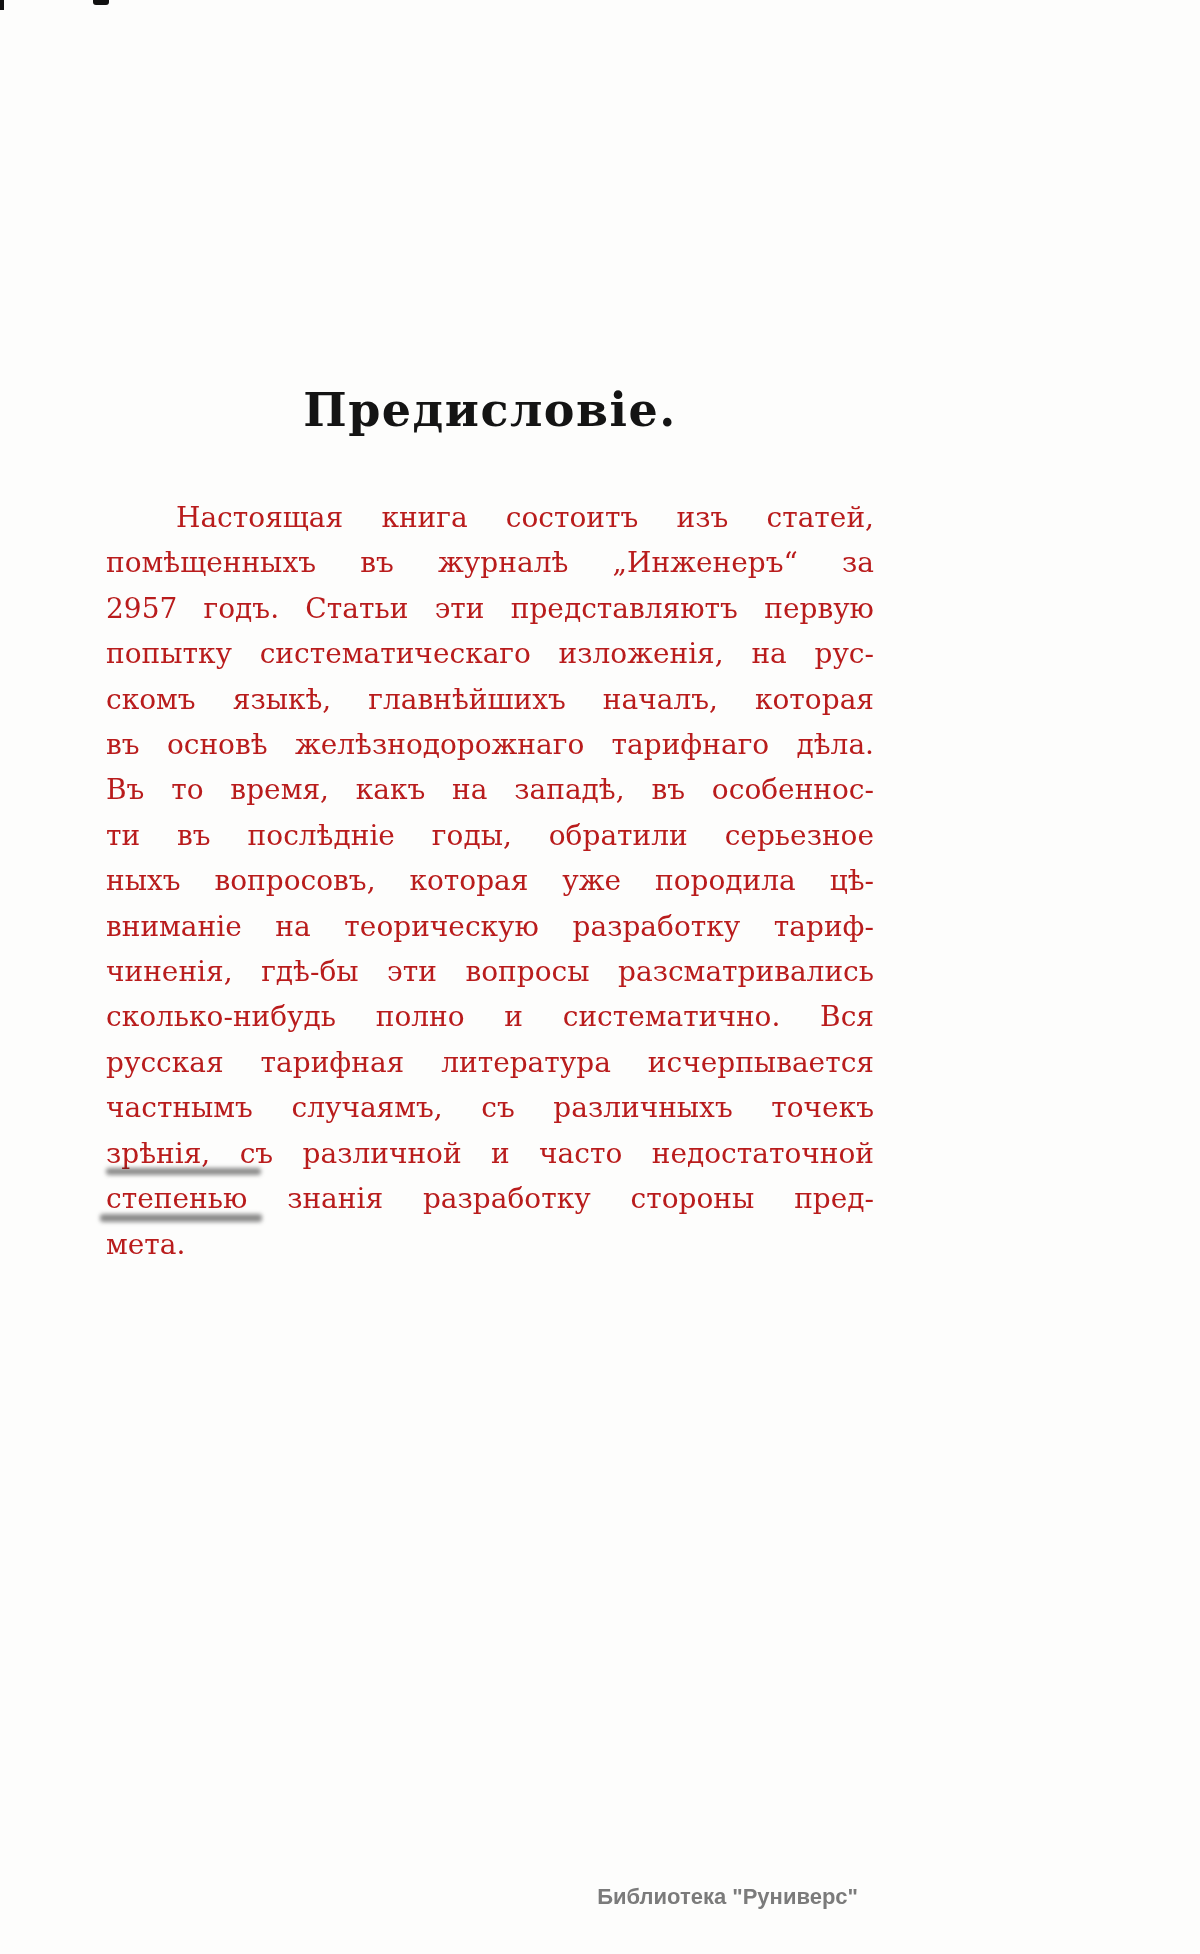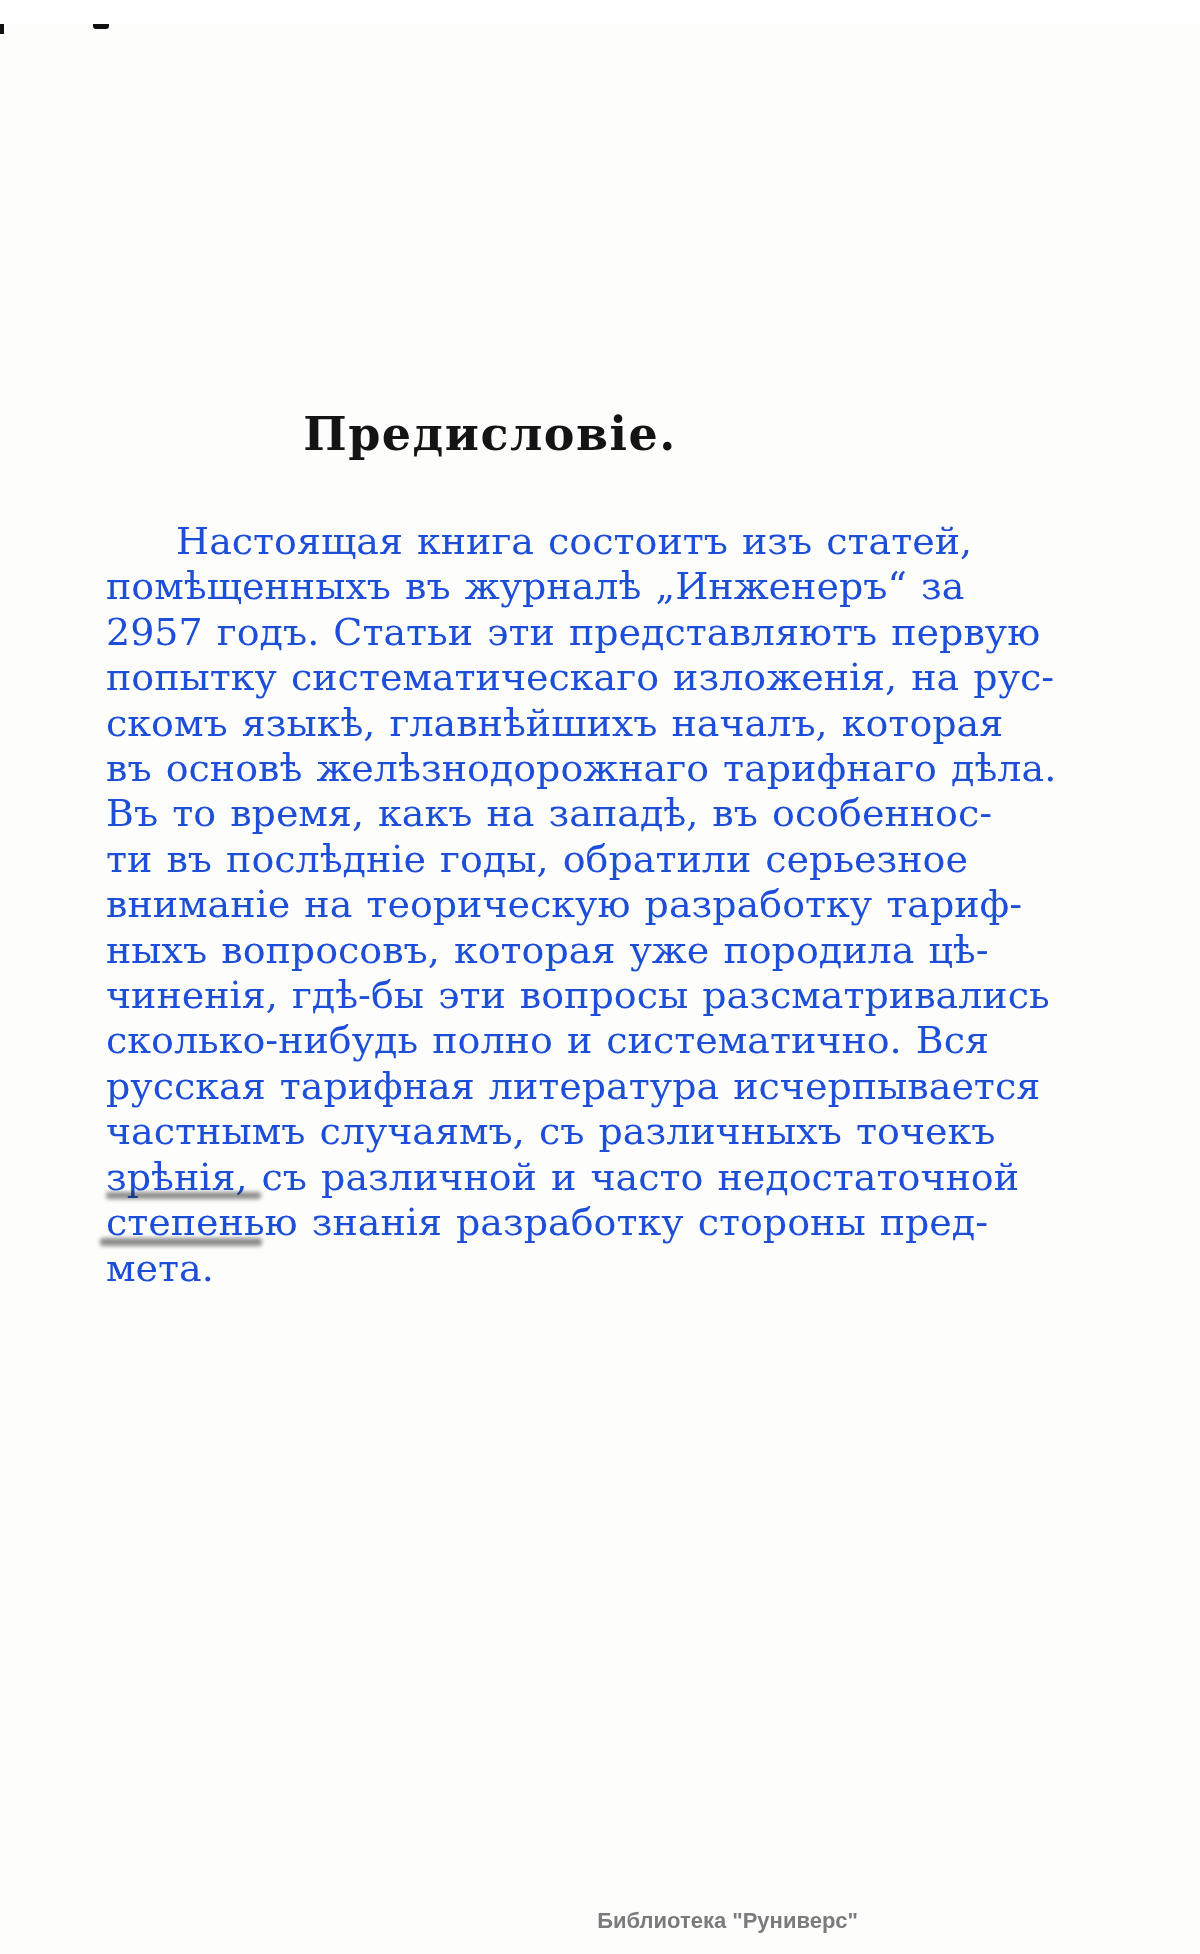--- a/index.html
+++ b/index.html
@@ -11,21 +11,20 @@
     width: 1200px;
     height: 1954px;
     position: relative;
     overflow: hidden;
     font-family: "DejaVu Serif", serif;
   }
   .page {
     position: absolute;
     inset: 0;
     background: #fdfdfc;
-    margin-top: 24px;
   }
   
   .artifact {
     position: absolute;
     background: #111;
   }
   .artifact.a1 { left: 93px; top: 0; width: 16px; height: 5px; border-radius: 0 0 3px 3px; }
   .artifact.a2 { left: 0; top: 0; width: 4px; height: 10px; }
 
   .content {
@@ -36,22 +35,22 @@
   }
   .title {
     font-size: 46px;
     font-weight: bold;
     letter-spacing: 1.5px;
     text-align: center;
     color: #141414;
     margin: 0 0 58px 0;
   }
   .body-text {
-    color: #1d4ed8;
-    font-size: 38px;
+    color: #b91c1c;
+    font-size: 28px;
   }
   .line {
     line-height: 45.4px;
     text-align: justify;
     text-align-last: justify;
     word-spacing: 2px;
     white-space: nowrap;
   }
   .line.first { text-indent: 70px; }
   .line.last  { text-align-last: left; }
@@ -91,22 +90,22 @@
 
     <div class="body-text">
       <div class="line first">Настоящая книга состоитъ изъ статей,</div>
         <div class="line">помѣщенныхъ въ журналѣ „Инженеръ“ за</div>
         <div class="line">2957 годъ. Статьи эти представляютъ первую</div>
         <div class="line">попытку систематическаго изложенія, на рус-</div>
         <div class="line">скомъ языкѣ, главнѣйшихъ началъ, которая</div>
         <div class="line">въ основѣ желѣзнодорожнаго тарифнаго дѣла.</div>
         <div class="line">Въ то время, какъ на западѣ, въ особеннос-</div>
         <div class="line">ти въ послѣдніе годы, обратили серьезное</div>
+        <div class="line">ныхъ вопросовъ, которая уже породила цѣ-</div>
         <div class="line">вниманіе на теорическую разработку тариф-</div>
-        <div class="line">ныхъ вопросовъ, которая уже породила цѣ-</div>
         <div class="line">чиненія, гдѣ-бы эти вопросы разсматривались</div>
         <div class="line">сколько-нибудь полно и систематично. Вся</div>
         <div class="line">русская тарифная литература исчерпывается</div>
         <div class="line">частнымъ случаямъ, съ различныхъ точекъ</div>
         <div class="line">зрѣнія, съ различной и часто недостаточной</div>
         <div class="line">степенью знанія разработку стороны пред-</div>
         <div class="line last">мета.</div>
     </div>
   </div>
 

